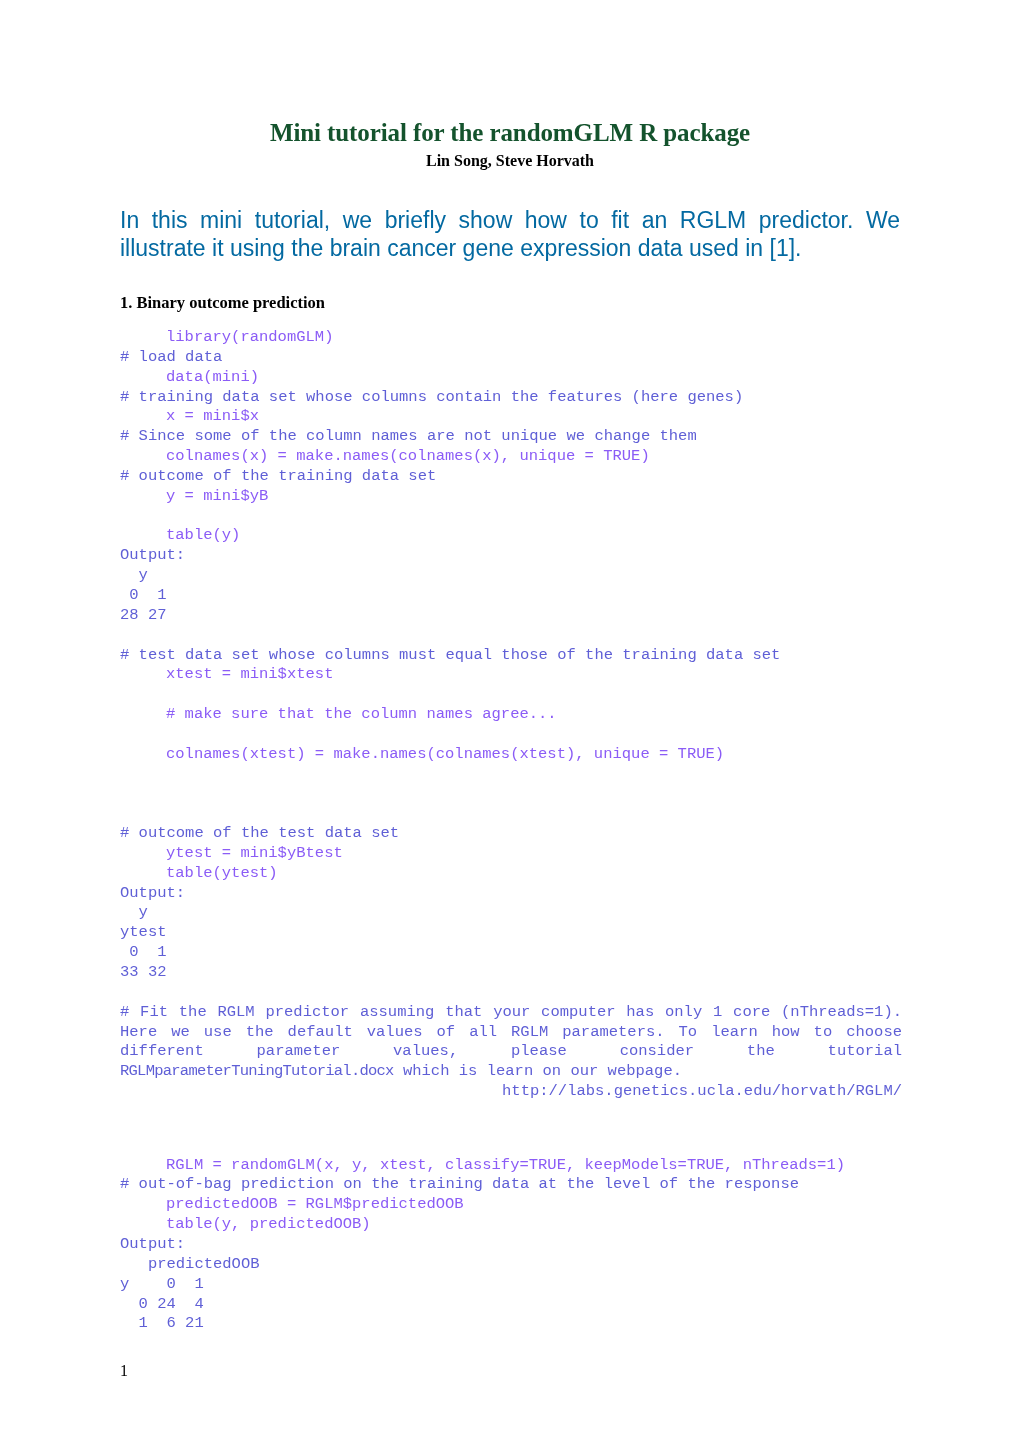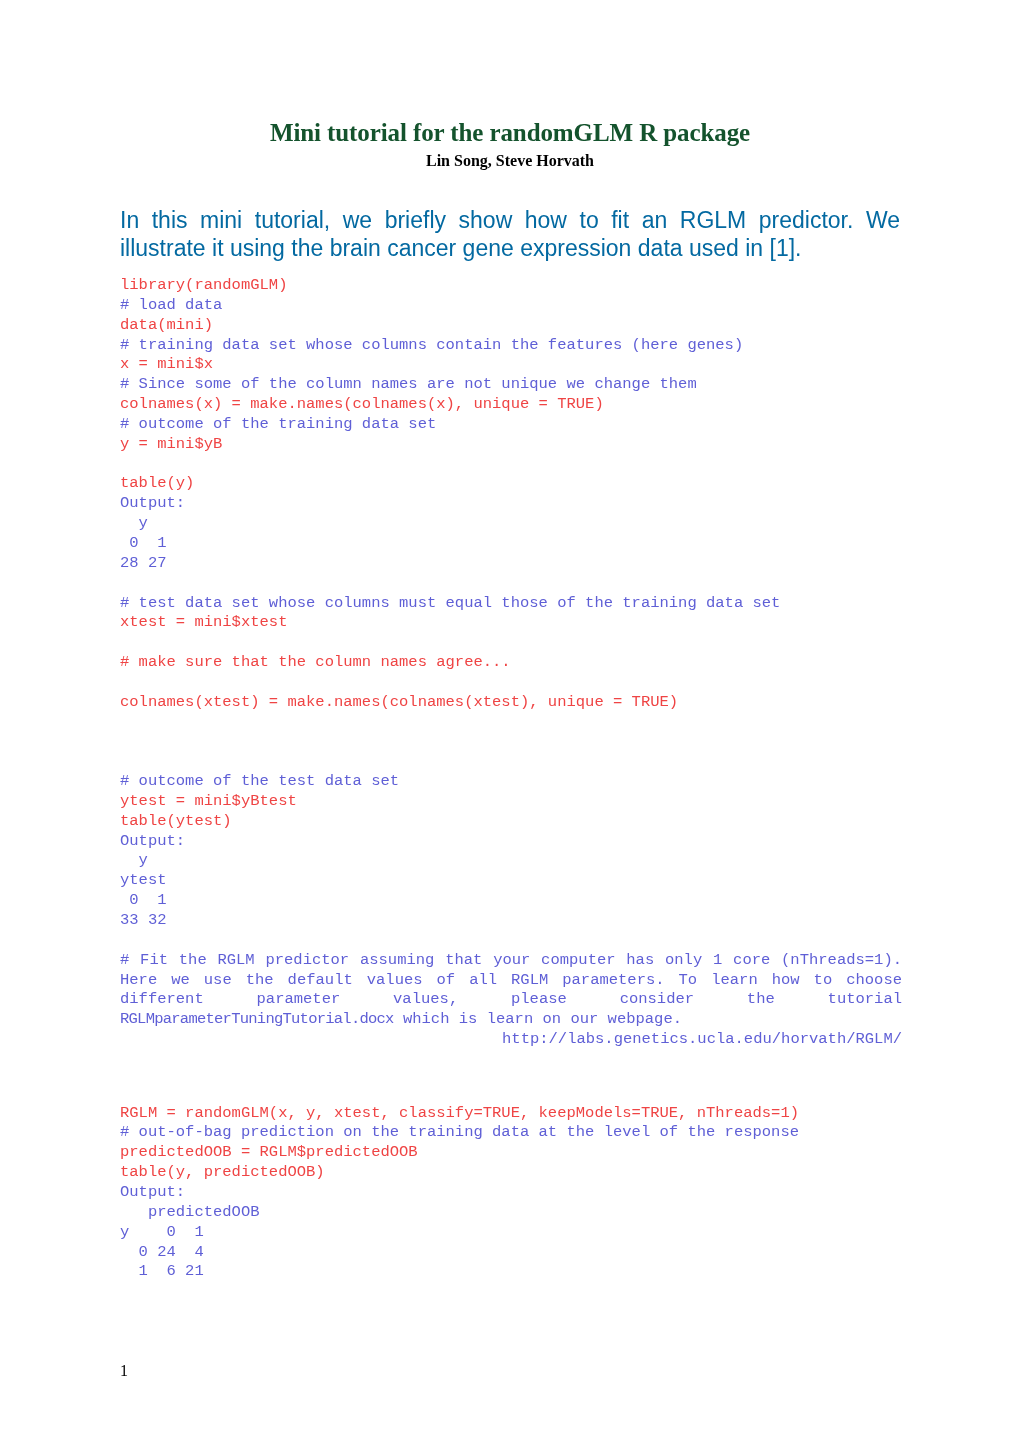--- a/index.html
+++ b/index.html
@@ -80,21 +80,21 @@
     white-space: pre;
     color: #3a3a3a;
   }
   .code-line {
     white-space: pre;
     min-height: 19.85px;
   }
   .code-line.blank {
     height: 19.85px;
   }
-  .c-code { color: #ef4444; }
+  .c-code { color: #8b5cf6; margin-left: 46px; }
   .c-comment { color: #5f5fd6; }
   .c-output { color: #5f5fd6; }
 
   
   .code-para {
     font-family: "Liberation Mono", "DejaVu Sans Mono", monospace;
     font-size: 15.5px;
     line-height: 19.85px;
     color: #5f5fd6;
     text-align: justify;
@@ -129,20 +129,21 @@
 
 <div class="page">
   <div class="content">
 
     <h1 class="doc-title">Mini tutorial for the randomGLM R package</h1>
 
     <div class="doc-authors">Lin Song, Steve Horvath</div>
 
     <p class="intro-para">In this mini tutorial, we briefly show how to fit an RGLM predictor. We illustrate it using the brain cancer gene expression data used in [1].</p>
 
+    <h2 class="section-heading">1. Binary outcome prediction</h2>
 
     <div class="code-block" id="code-block-1"><div class="code-line c-code">library(randomGLM)</div><div class="code-line c-comment"># load data</div><div class="code-line c-code">data(mini)</div><div class="code-line c-comment"># training data set whose columns contain the features (here genes)</div><div class="code-line c-code">x = mini$x</div><div class="code-line c-comment"># Since some of the column names are not unique we change them</div><div class="code-line c-code">colnames(x) = make.names(colnames(x), unique = TRUE)</div><div class="code-line c-comment"># outcome of the training data set</div><div class="code-line c-code">y = mini$yB</div><div class="code-line blank c-code"></div><div class="code-line c-code">table(y)</div><div class="code-line c-output">Output:</div><div class="code-line c-output">  y</div><div class="code-line c-output"> 0  1</div><div class="code-line c-output">28 27</div><div class="code-line blank c-code"></div><div class="code-line c-comment"># test data set whose columns must equal those of the training data set</div><div class="code-line c-code">xtest = mini$xtest</div><div class="code-line blank c-code"></div><div class="code-line c-code"># make sure that the column names agree...</div><div class="code-line blank c-code"></div><div class="code-line c-code">colnames(xtest) = make.names(colnames(xtest), unique = TRUE)</div><div class="code-line blank c-code"></div><div class="code-line blank c-code"></div><div class="code-line blank c-code"></div><div class="code-line c-comment"># outcome of the test data set</div><div class="code-line c-code">ytest = mini$yBtest</div><div class="code-line c-code">table(ytest)</div><div class="code-line c-output">Output:</div><div class="code-line c-output">  y</div><div class="code-line c-output">ytest</div><div class="code-line c-output"> 0  1</div><div class="code-line c-output">33 32</div><div class="code-line blank c-code"></div></div>
 
     <div class="code-para">
       <span># Fit the RGLM predictor assuming that your computer has only 1 core (nThreads=1). Here we use the default values of all RGLM parameters. To learn how to choose different parameter values, please consider the tutorial </span><span class="tut-name">RGLMparameterTuningTutorial.docx</span><span> which is learn on our webpage.</span>
       <span class="url-line">http://labs.genetics.ucla.edu/horvath/RGLM/</span>
     </div>
 
     <div class="code-block" id="code-block-2"><div class="code-line blank c-code"></div><div class="code-line blank c-code"></div><div class="code-line c-code">RGLM = randomGLM(x, y, xtest, classify=TRUE, keepModels=TRUE, nThreads=1)</div><div class="code-line c-comment"># out-of-bag prediction on the training data at the level of the response</div><div class="code-line c-code">predictedOOB = RGLM$predictedOOB</div><div class="code-line c-code">table(y, predictedOOB)</div><div class="code-line c-output">Output:</div><div class="code-line c-output">   predictedOOB</div><div class="code-line c-output">y    0  1</div><div class="code-line c-output">  0 24  4</div><div class="code-line c-output">  1  6 21</div></div>
 

